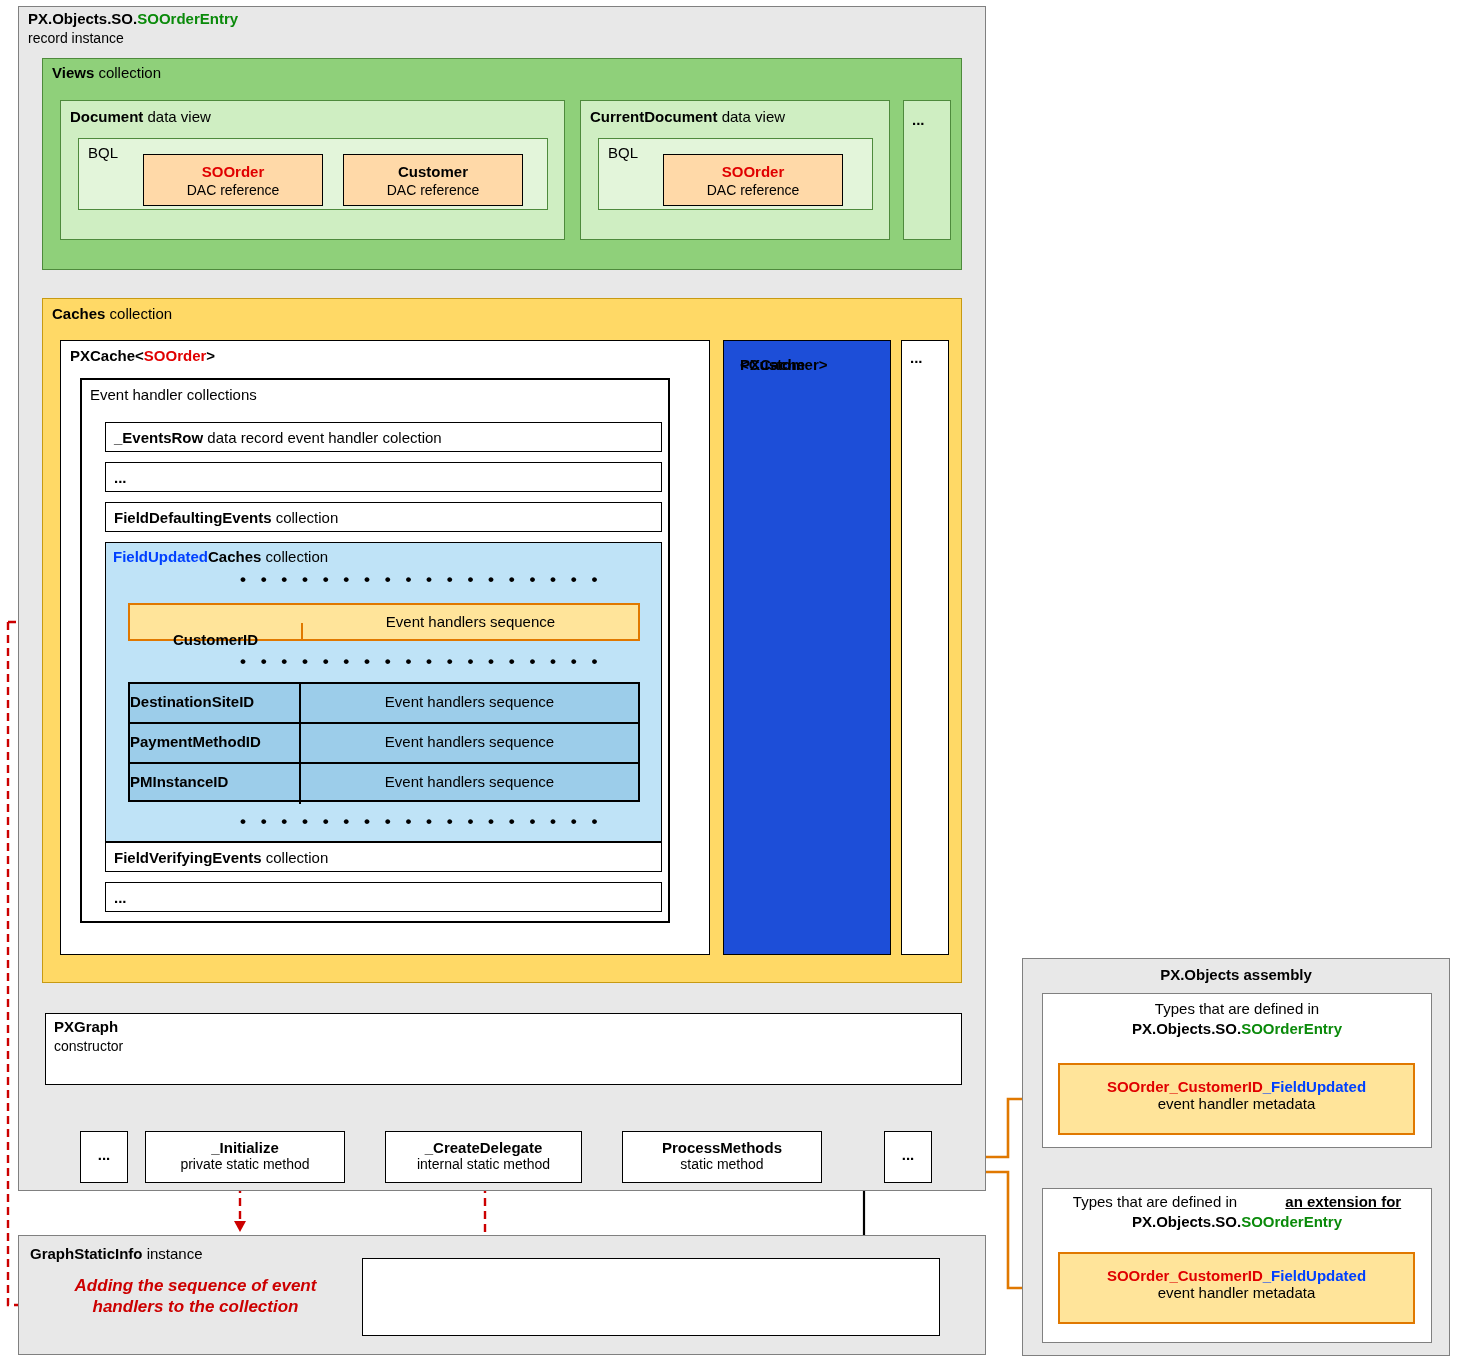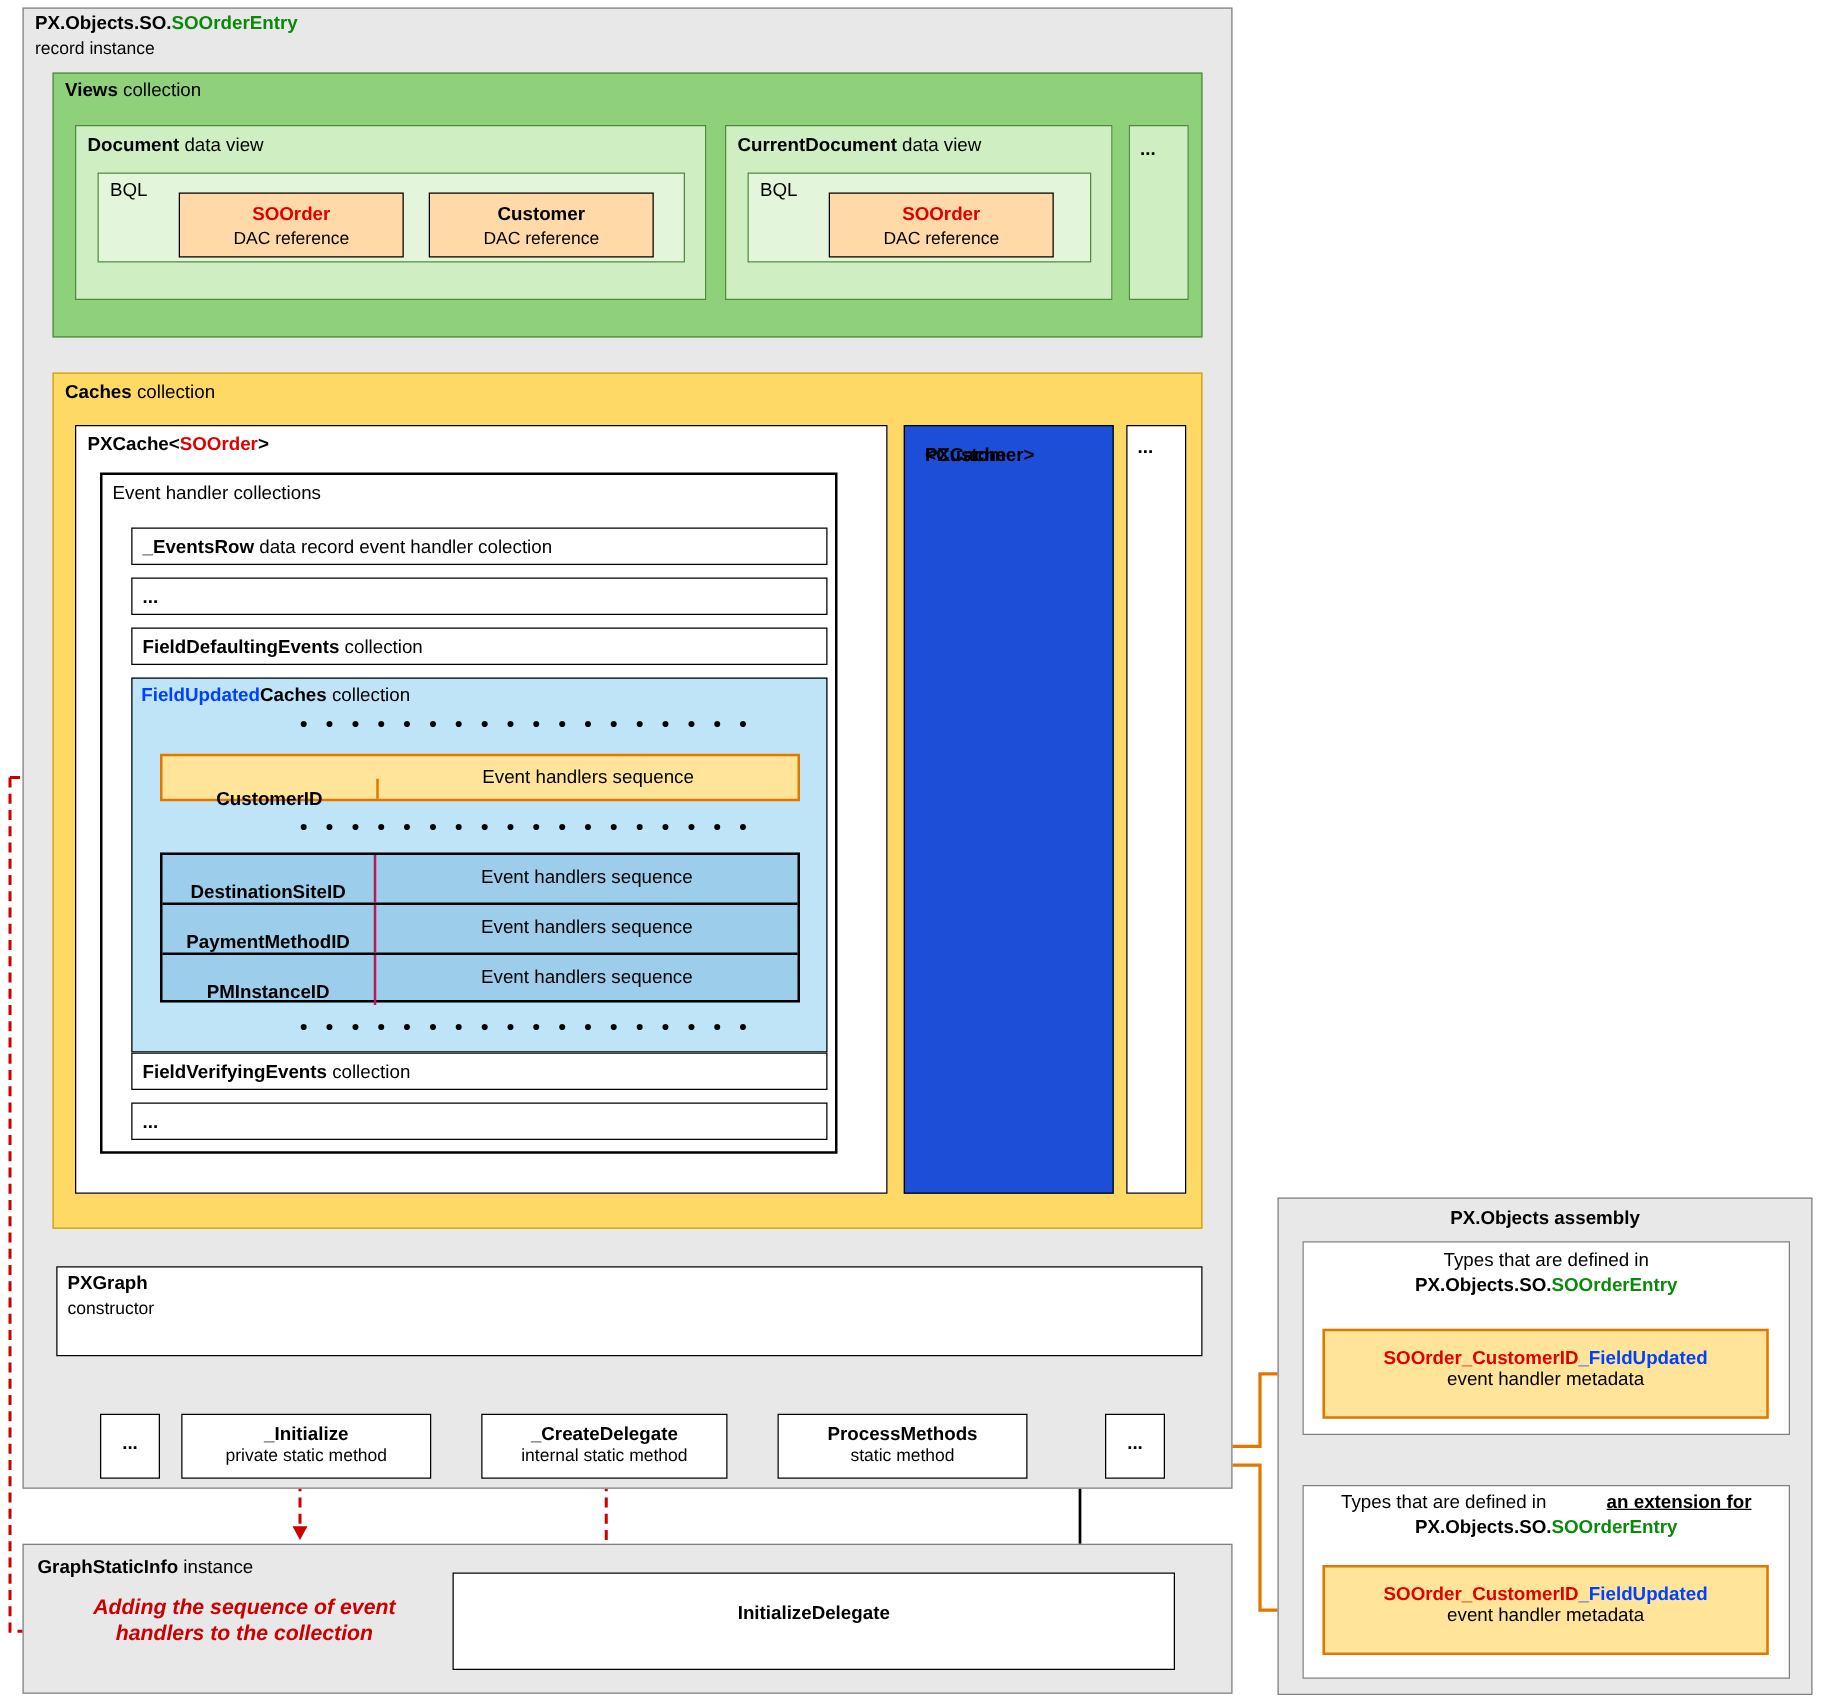--- a/index.html
+++ b/index.html
@@ -57,21 +57,21 @@
   #dots1{left:240px;top:570px;}
   #dots2{left:240px;top:652px;}
   #dots3{left:240px;top:812px;}
   .row{position:absolute;display:flex;box-sizing:border-box;}
   .row .k{width:173px;border-right:1px solid #000;text-align:center;font-weight:bold;padding-top:8px;box-sizing:border-box;}
   .row .v{flex:1;text-align:center;padding-top:8px;box-sizing:border-box;}
   #row-cust{left:128px;top:603px;width:512px;height:38px;background:#ffe49a;border:2px solid #e07800;}
   #row-cust .k{border-right:2px solid #e07800;margin-top:18px;}
   #rows-blue{left:128px;top:682px;width:512px;height:120px;border:2px solid #000;background:#9ccdea;}
   .brow{position:absolute;left:0;width:508px;height:40px;display:flex;box-sizing:border-box;}
-  .brow .k{width:171px;border-right:2px solid #be185d;text-align:center;font-weight:bold;padding-top:21px;box-sizing:border-box;}
+  .brow .k{width:171px;border-right:2px solid #000000;text-align:left;font-weight:bold;padding-top:9px;box-sizing:border-box;}
   .brow .v{flex:1;text-align:center;padding-top:9px;}
   #brow1{top:0;border-bottom:2px solid #000;}
   #brow2{top:40px;border-bottom:2px solid #000;}
   #brow3{top:80px;}
   #s-fv{left:105px;top:842px;width:557px;height:30px;}
   #s-ell2{left:105px;top:882px;width:557px;height:30px;font-weight:bold;}
 
   #pxcache-cust{left:723px;top:340px;width:168px;height:615px;background:#1d4ed8;border:1px solid #000;}
   #pxcache-cust span{position:absolute;left:8px;top:7px;font-weight:bold;line-height:1.35;}
   #caches-ell{left:901px;top:340px;width:48px;height:615px;background:#fff;border:1px solid #000;}
@@ -294,21 +294,20 @@
 
 <div class="box" id="gsi"></div>
 <div class="box" id="gsi-t">
   <b>GraphStaticInfo</b><span> instance</span>
 </div>
 <div class="box" id="gsi-note">
   <span>Adding the sequence of event</span><br>
   <span>handlers to the collection</span>
 </div>
 <div class="box" id="init-del">
-  <span class="n">InitializeDelegate</span>
 </div>
 
 <div class="box" id="assembly"></div>
 <div class="box" id="assembly-t">
   <b>PX.Objects</b><span> assembly</span>
 </div>
 
 <div class="box" id="asm1"></div>
 <div class="box" id="asm1-l1">Types that are defined in</div>
 <div class="box" id="asm1-l2">

